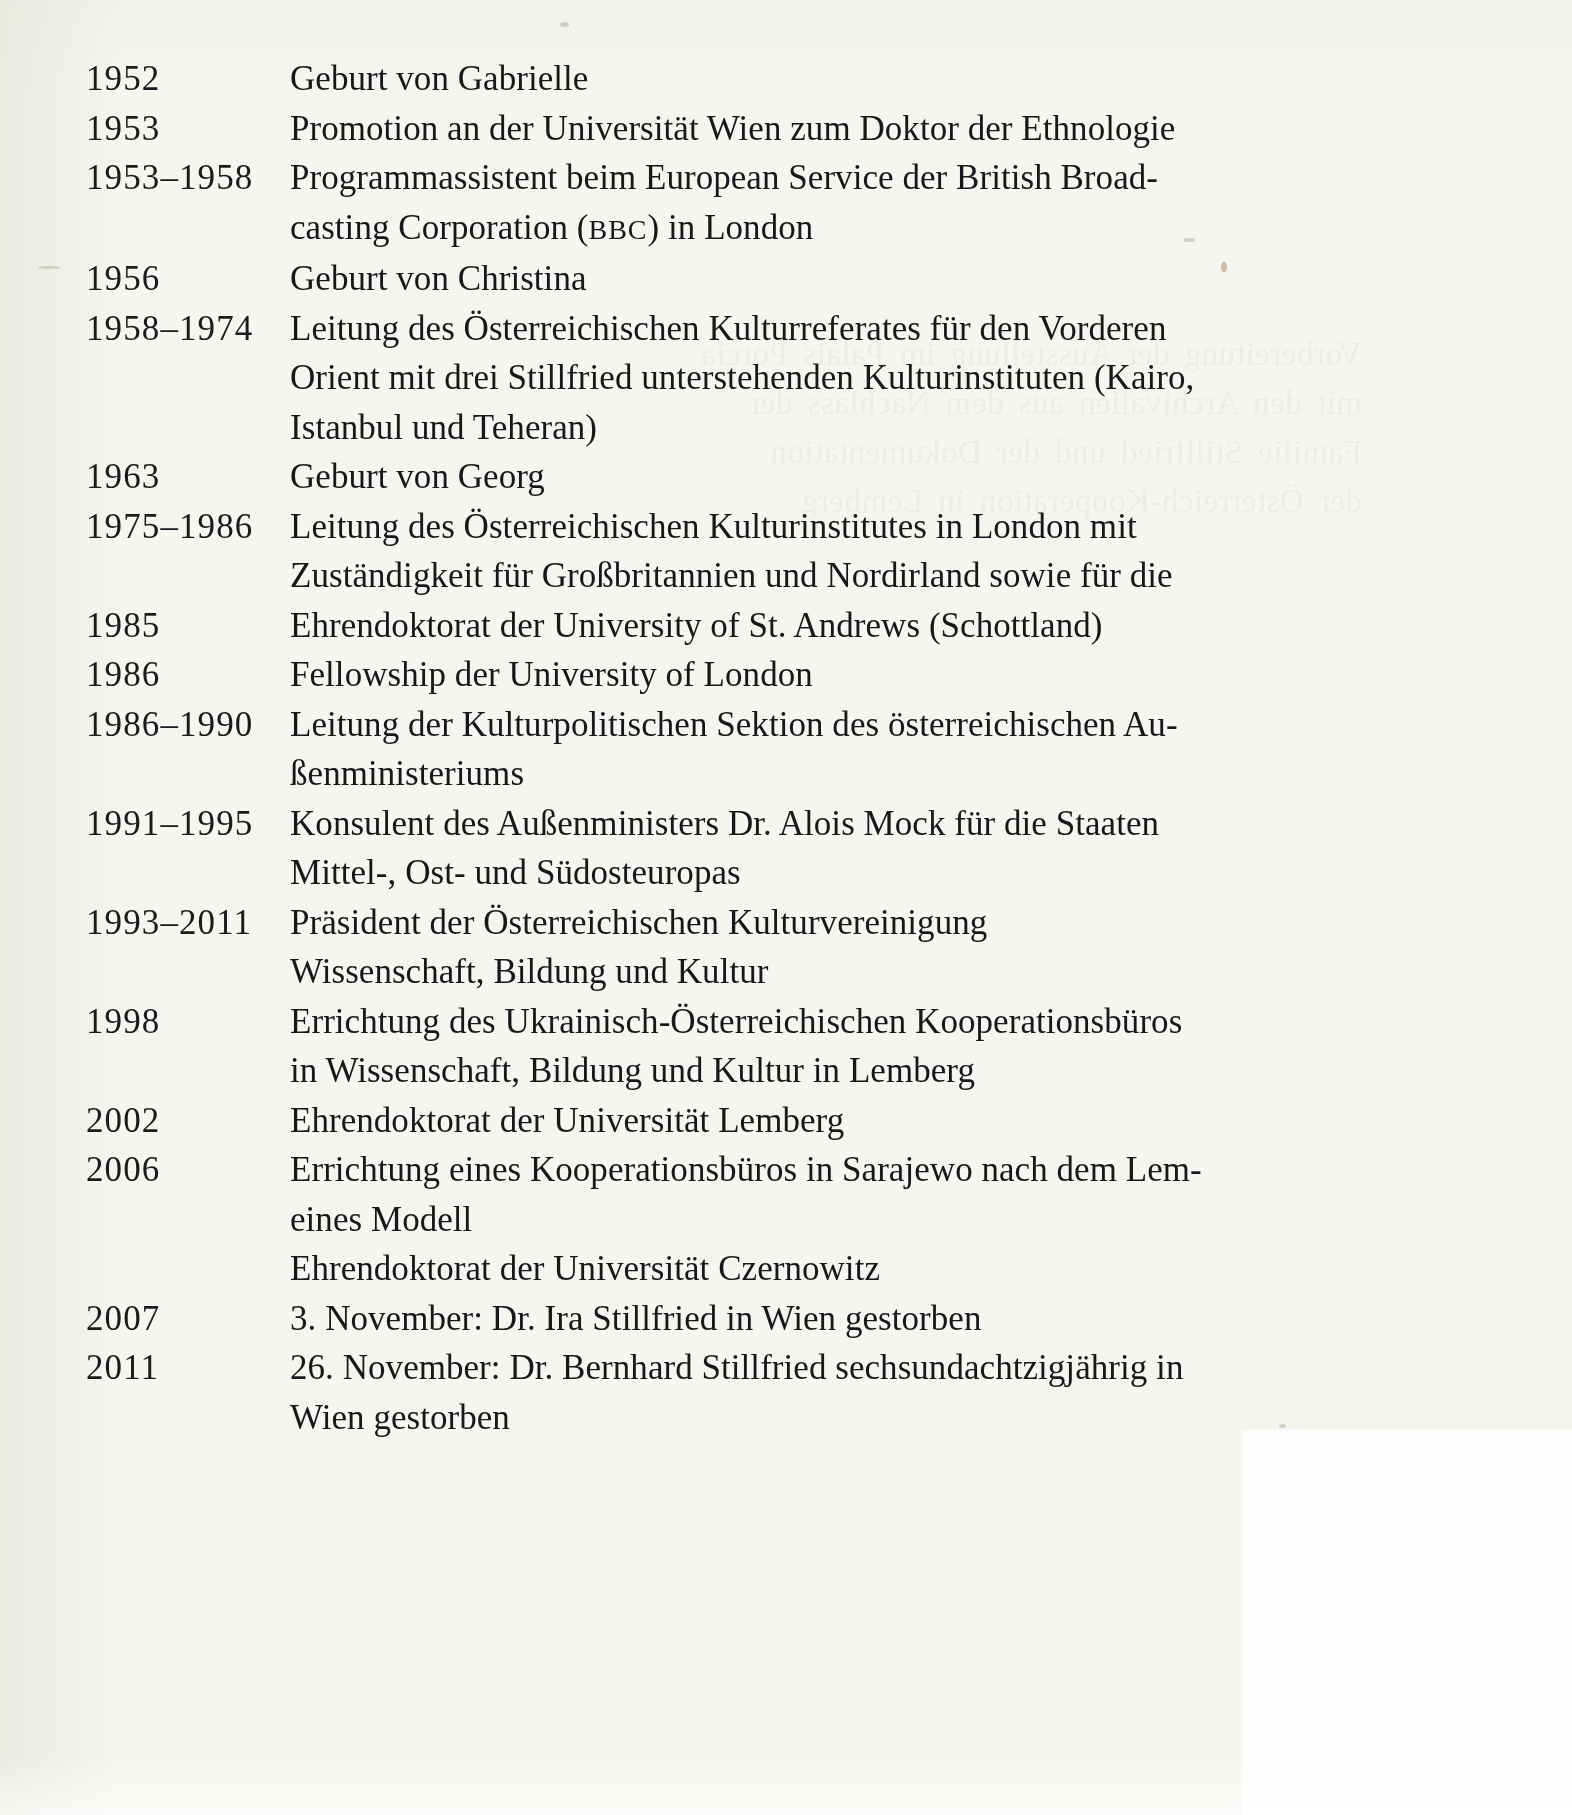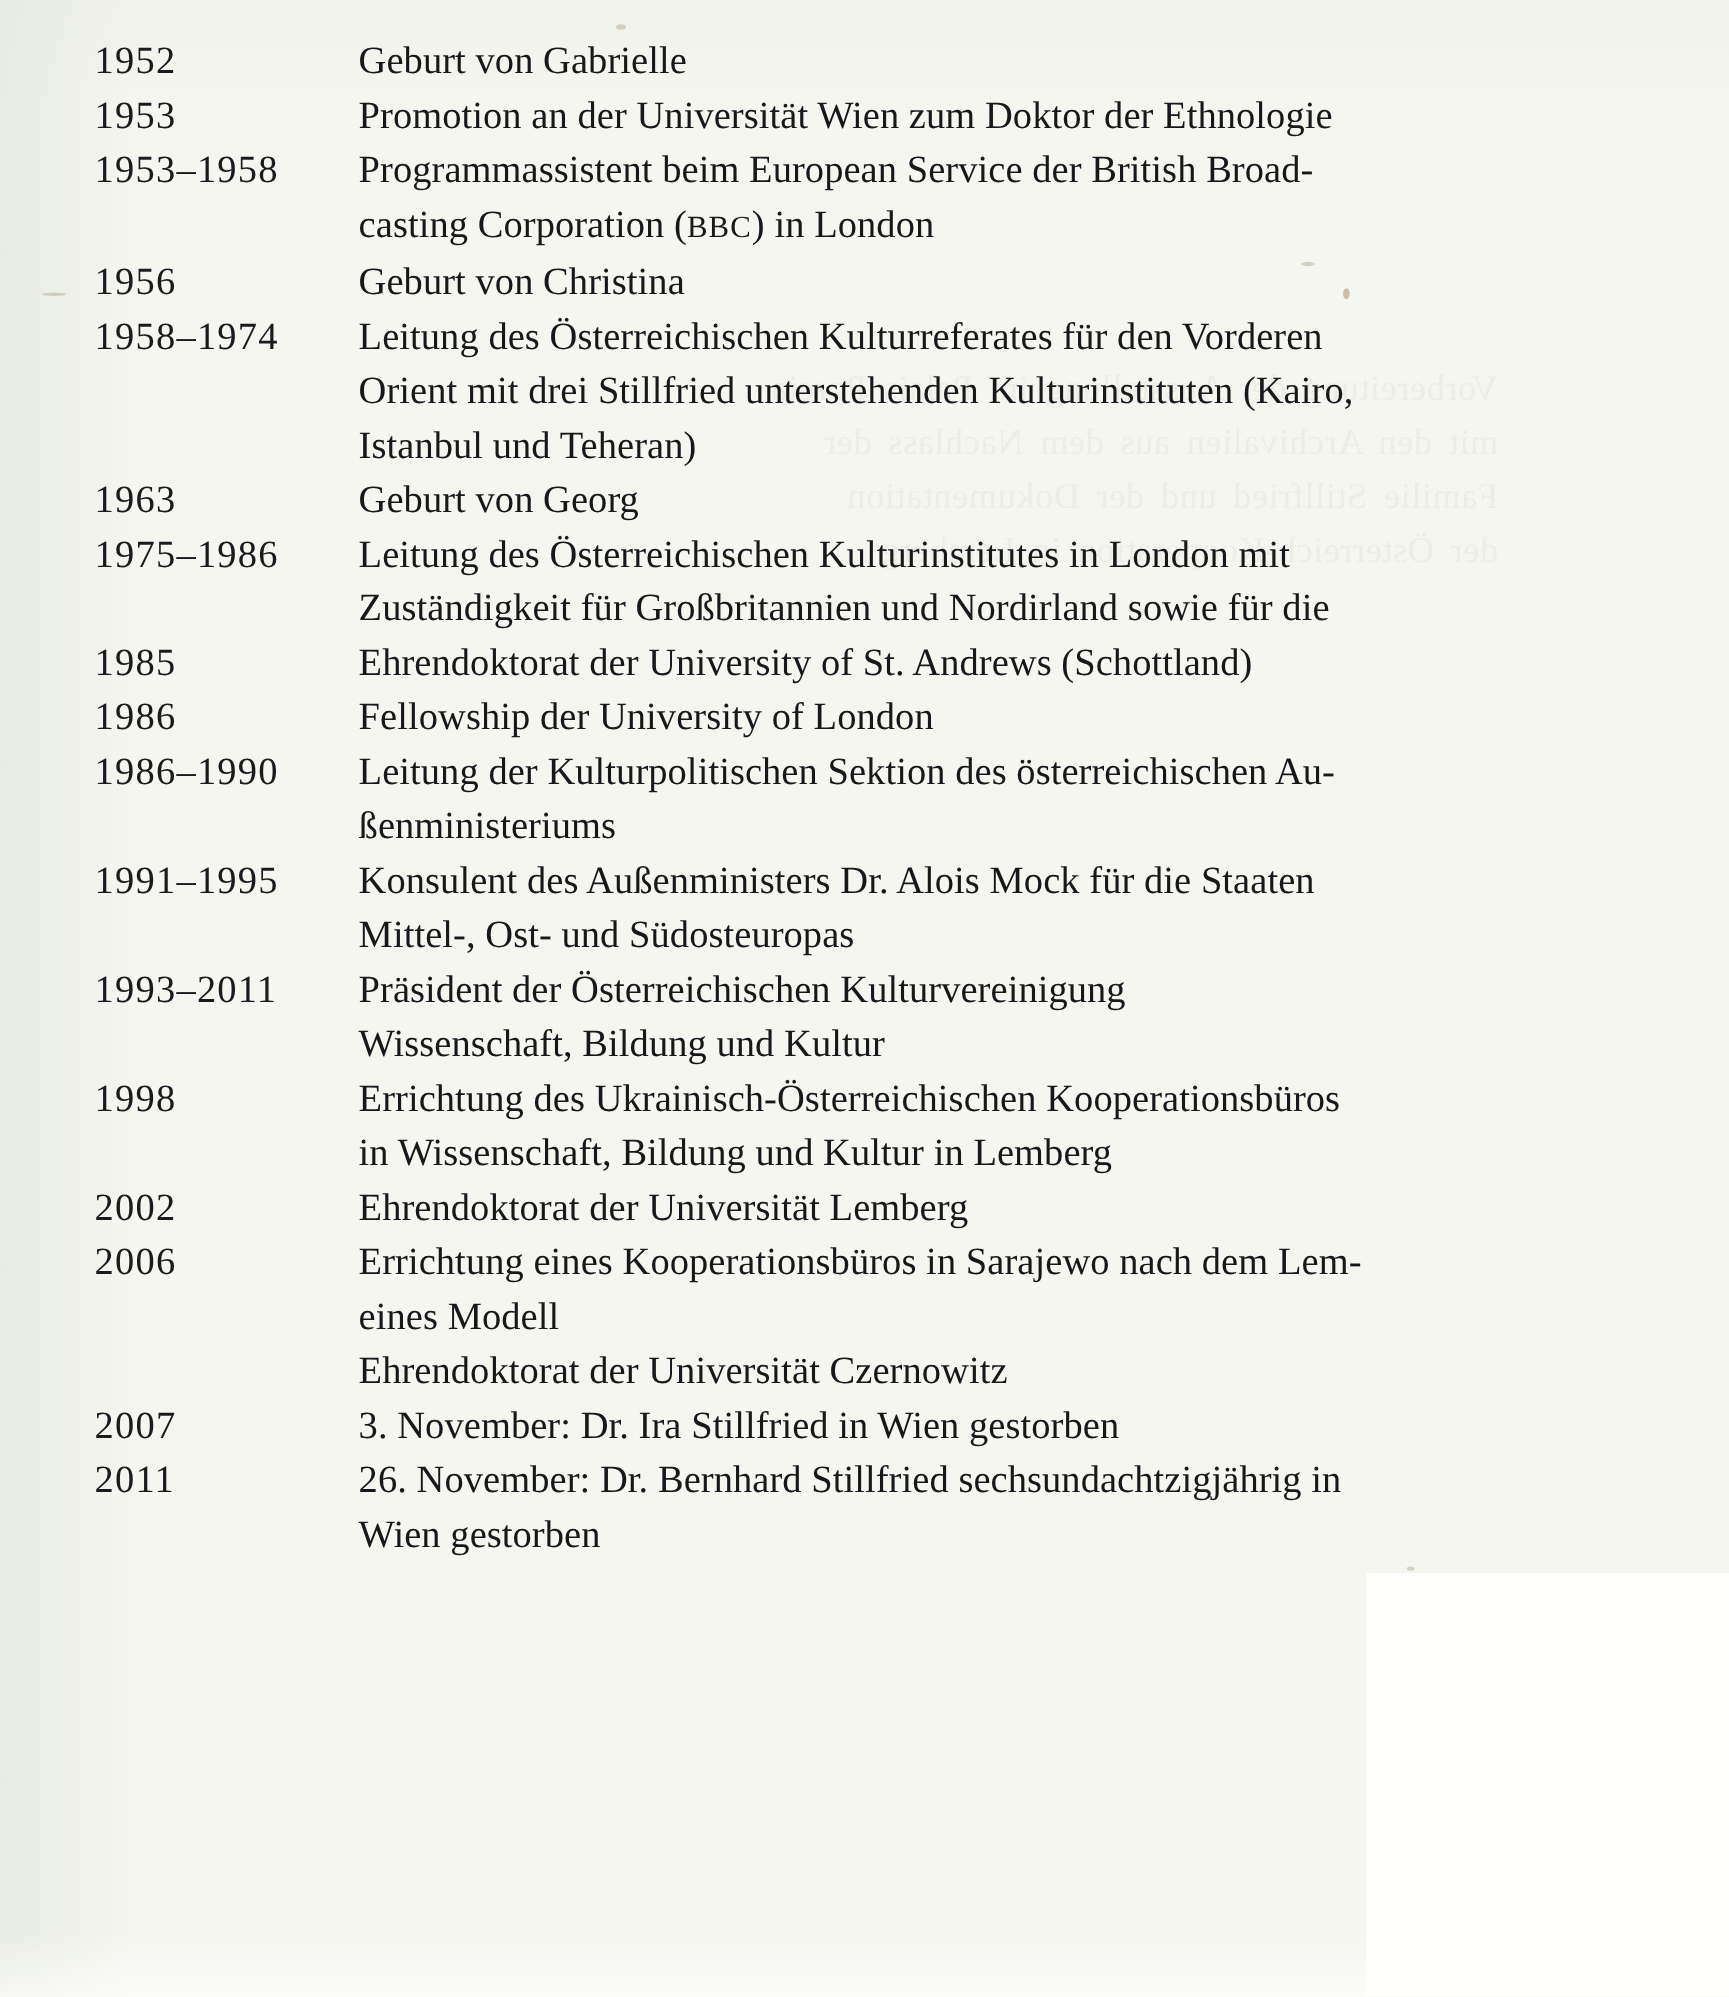--- a/index.html
+++ b/index.html
@@ -72,21 +72,21 @@
     opacity: 0.55;
     pointer-events: none;
   }
 
   
   .chronology {
     position: absolute;
     left: 0;
     top: 0;
     width: 1512px;
-    padding: 30px 0 0 0;
+    padding: 54px 0 0 0;
     box-sizing: border-box;
   }
   .entry {
     display: flex;
     align-items: flex-start;
     width: 1572px;
     box-sizing: border-box;
     padding: 0 322px 0 86px;
   }
   .entry .year {
@@ -102,21 +102,20 @@
   }
   .entry .desc {
     flex: 1 1 auto;
     font-size: 35px;
     line-height: 49.5px;
     text-align: justify;
     text-justify: inter-word;
     hyphens: manual;
     color: #17181c;
     letter-spacing: 0.05px;
-    margin-left: 36px;
   }
   .entry .desc .para {
     margin: 0;
     text-align: justify;
   }
   .entry .desc .para.last-short {
     text-align: left;
   }
   .smallcaps {
     font-size: 0.80em;

